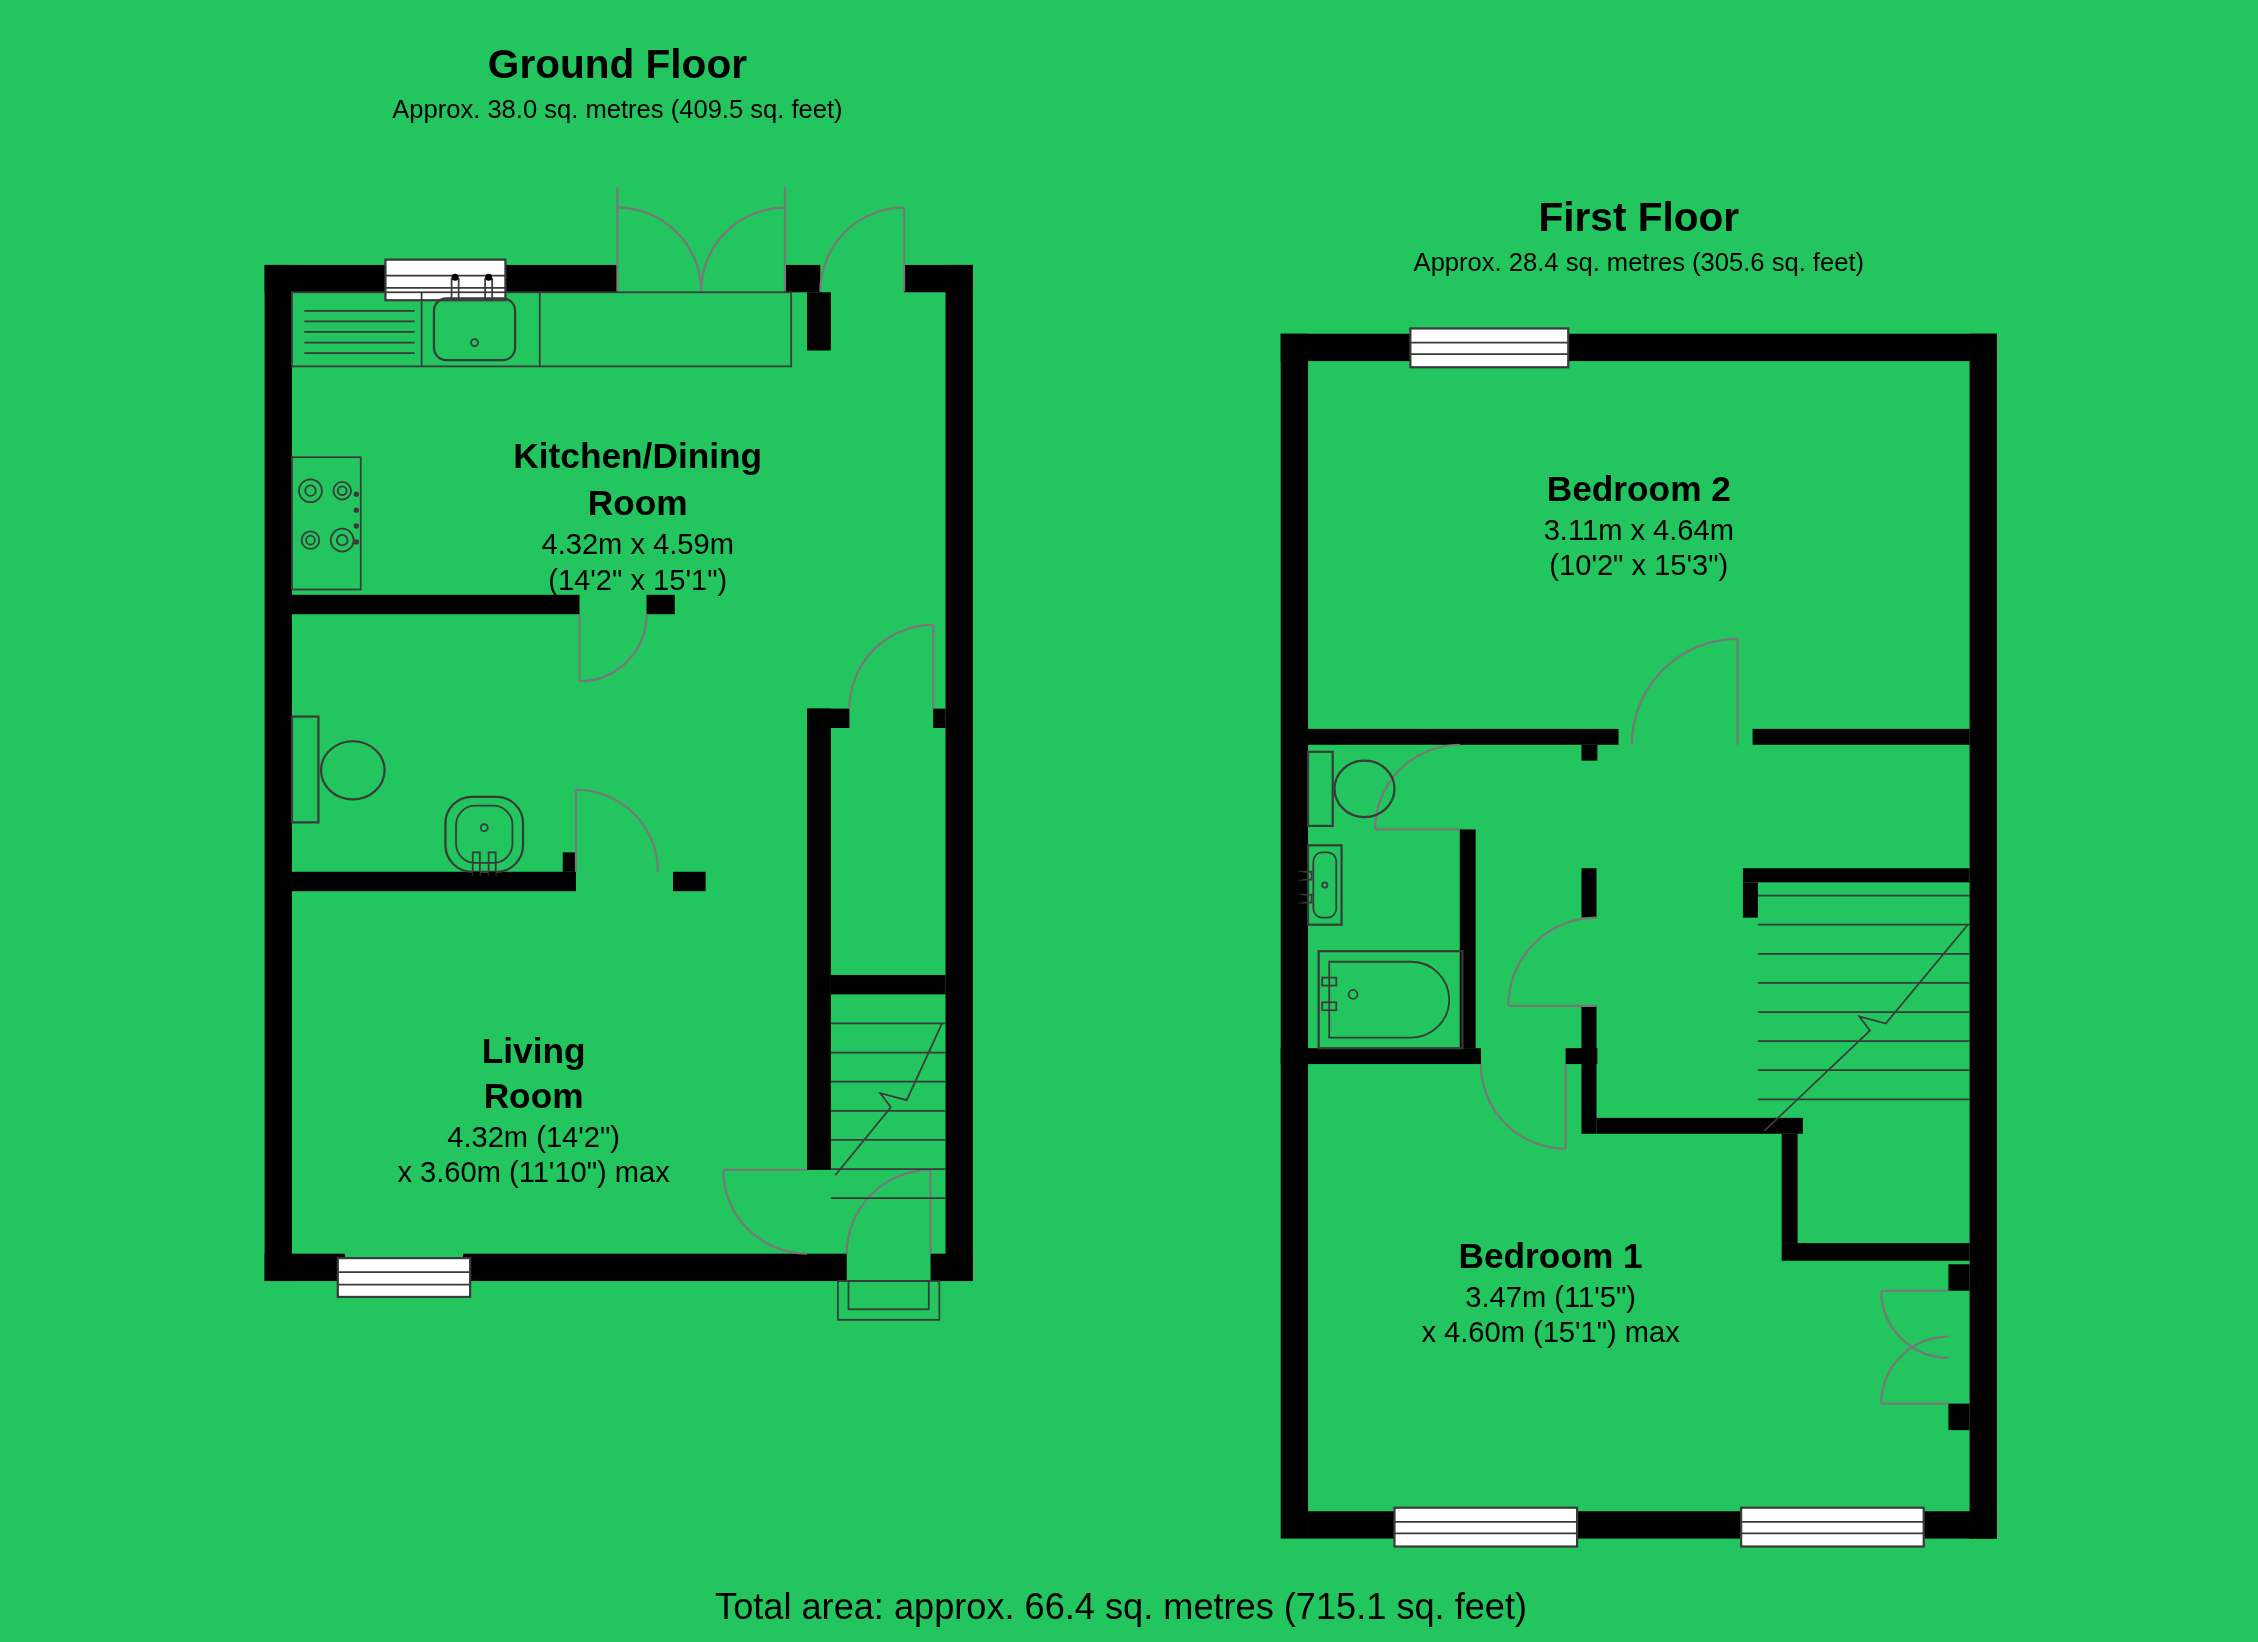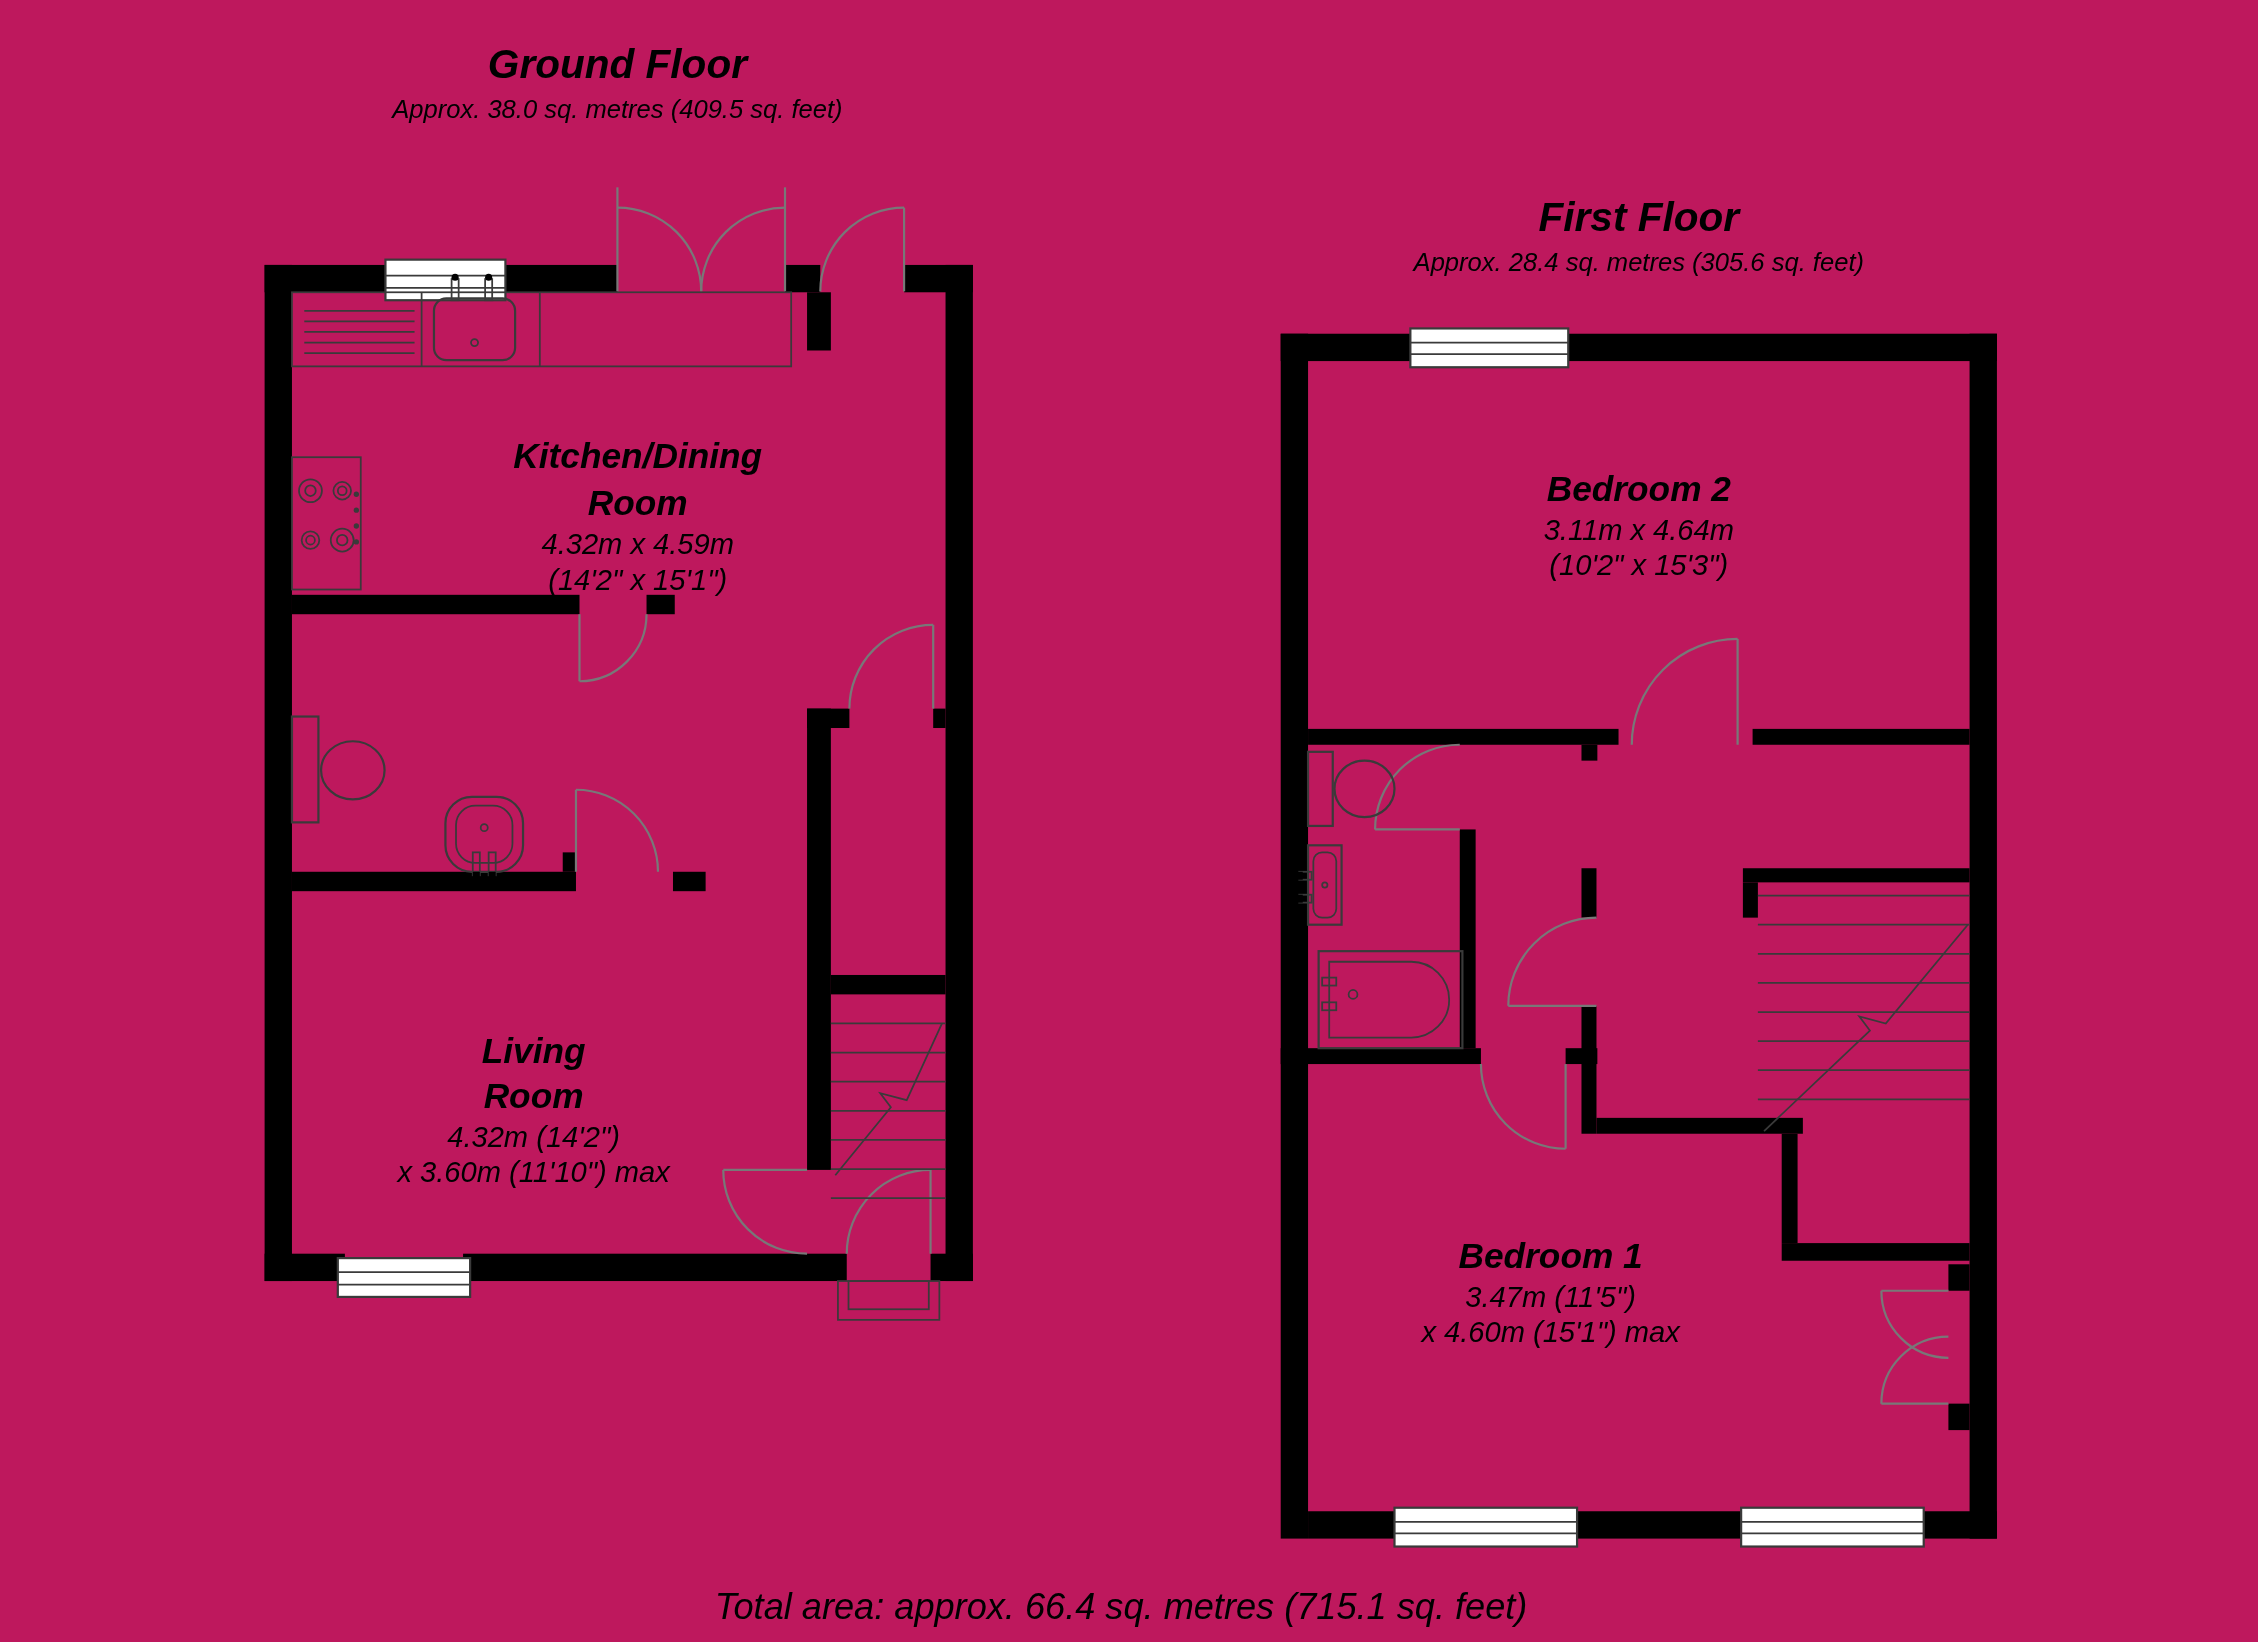--- a/index.html
+++ b/index.html
@@ -1,17 +1,17 @@
 <!DOCTYPE html>
 <html style="font-size:14px"><head>
 <meta charset="utf-8">
 <style>
   html,body{margin:0;padding:0;background:#ffffff;}
-  .page{width:2258px;height:1643px;position:relative;background:#be185d;
-        font-family:"Liberation Sans", sans-serif;font-style:italic;}
+  .page{width:2258px;height:1643px;position:relative;background:#22c55e;
+        font-family:"Liberation Sans", sans-serif;}
   svg{display:block;}
   text{fill:#000;}
   .title{font-size:46px;font-weight:bold;}
   .subtitle{font-size:29px;}
   .room-name{font-size:40px;font-weight:bold;}
   .room-dims{font-size:33px;}
   .footer{font-size:41px;}
   .wall{fill:#000;stroke:none;}
   .fix{fill:none;stroke:#3a3a3a;stroke-width:2.5;}
   .fixthin{fill:none;stroke:#3a3a3a;stroke-width:2;}

